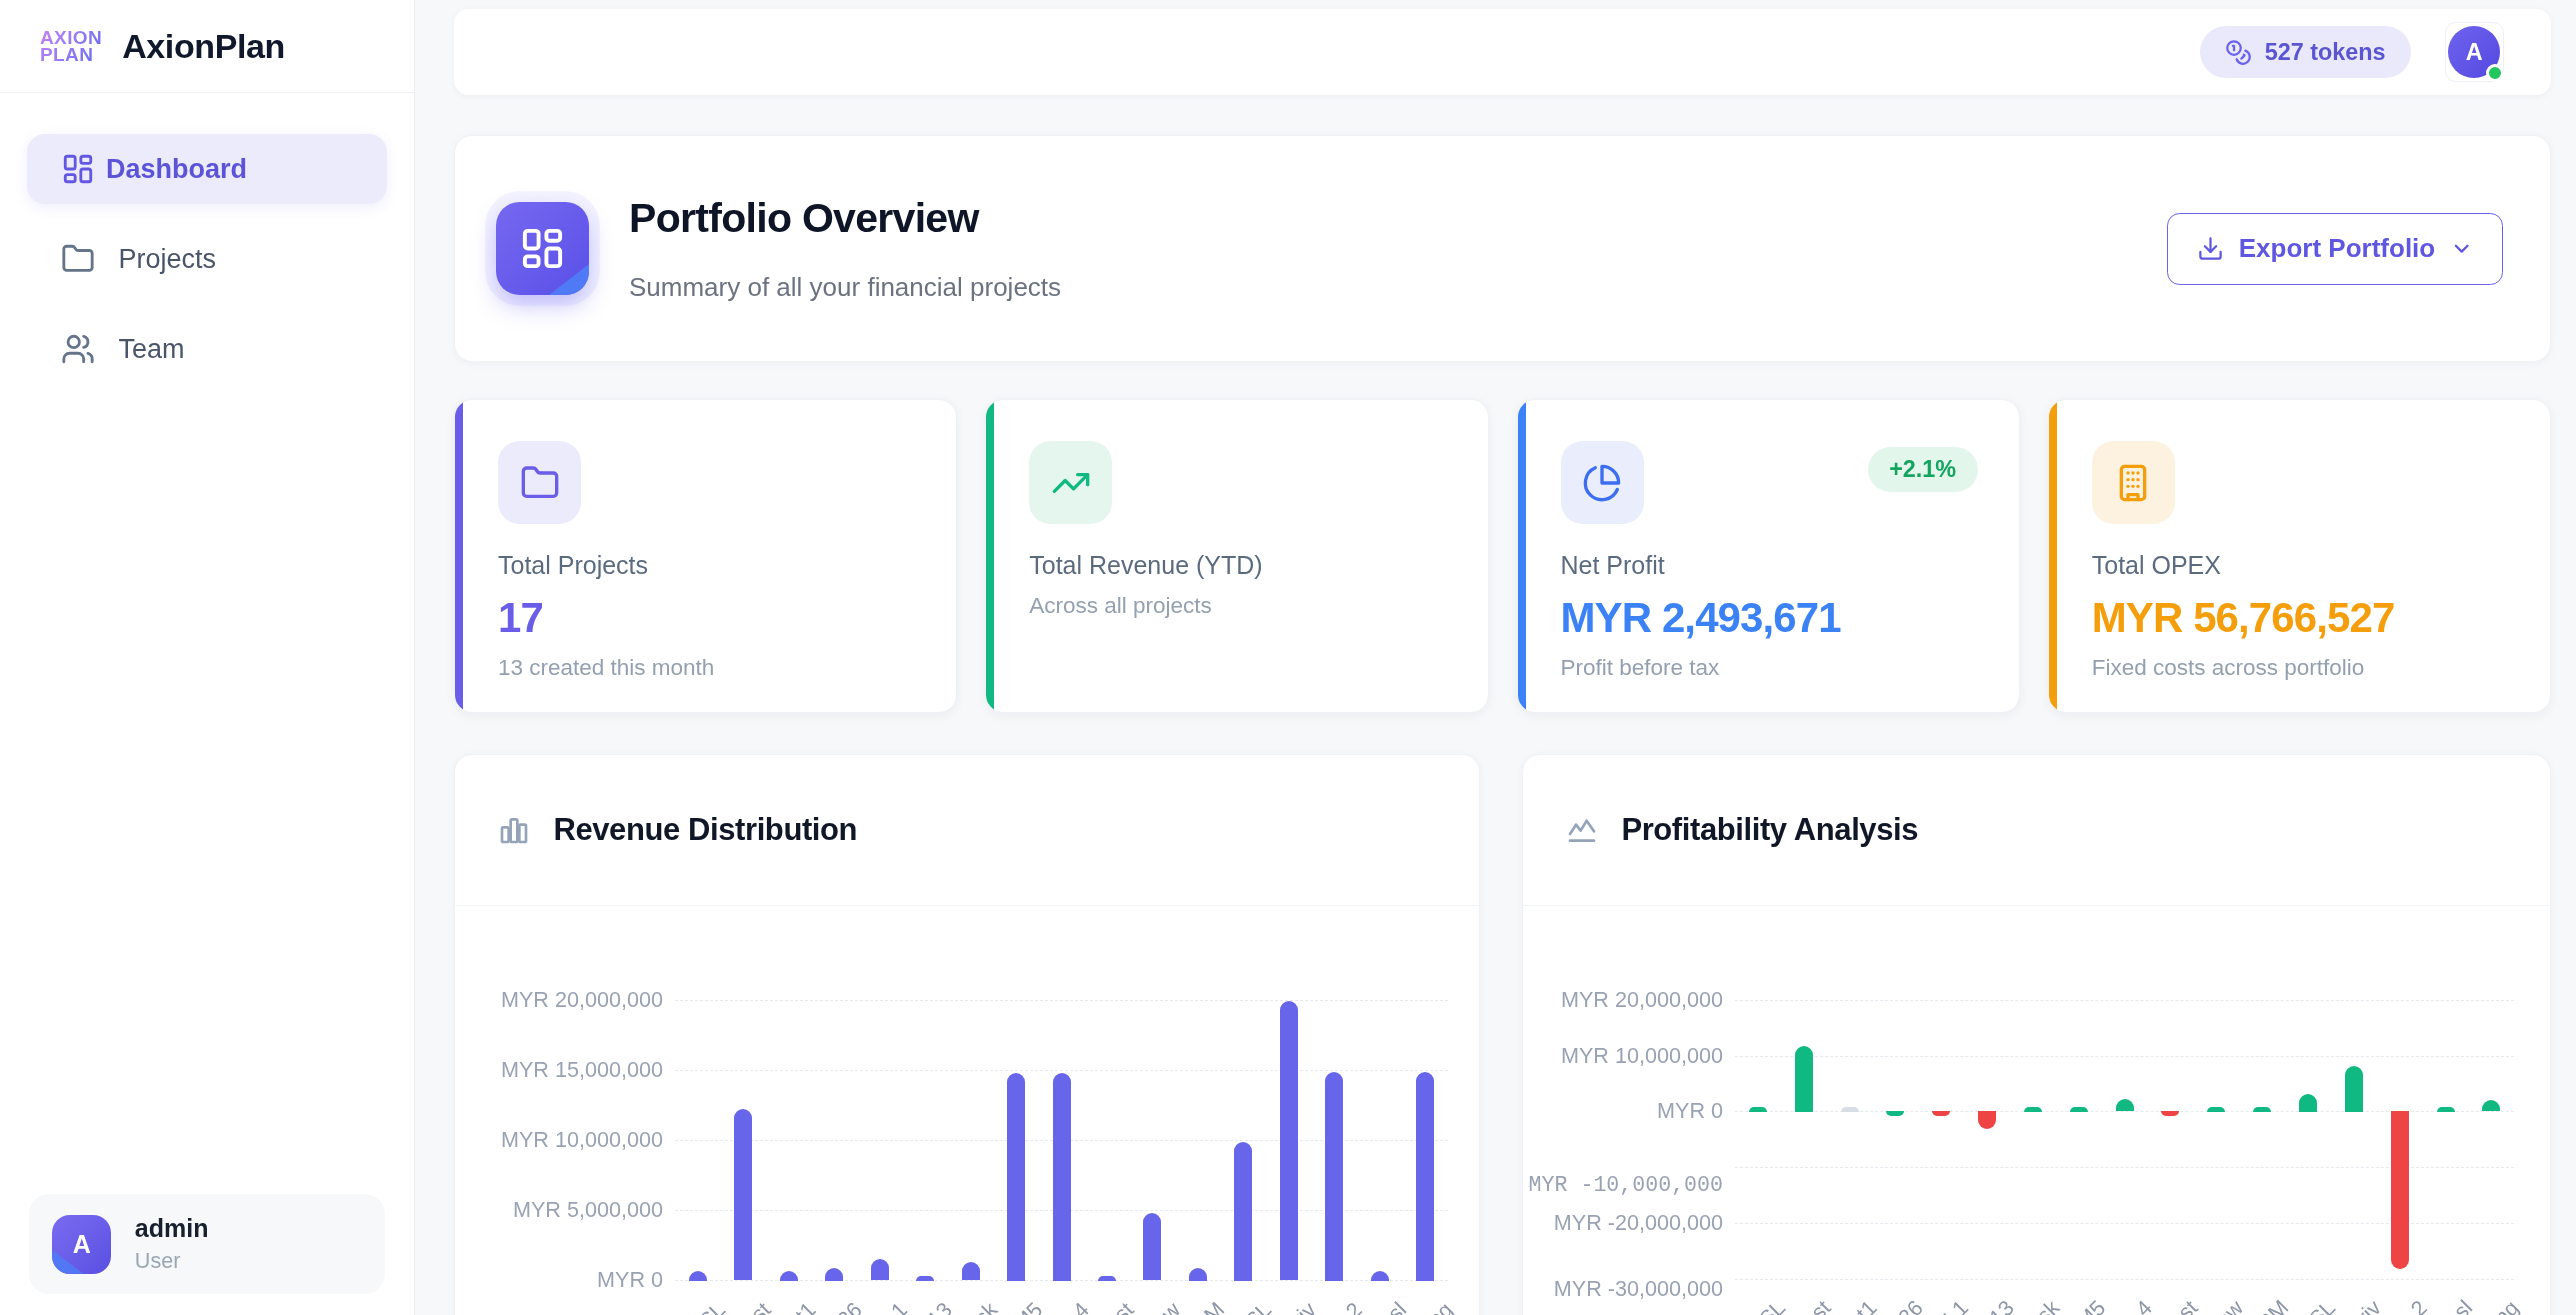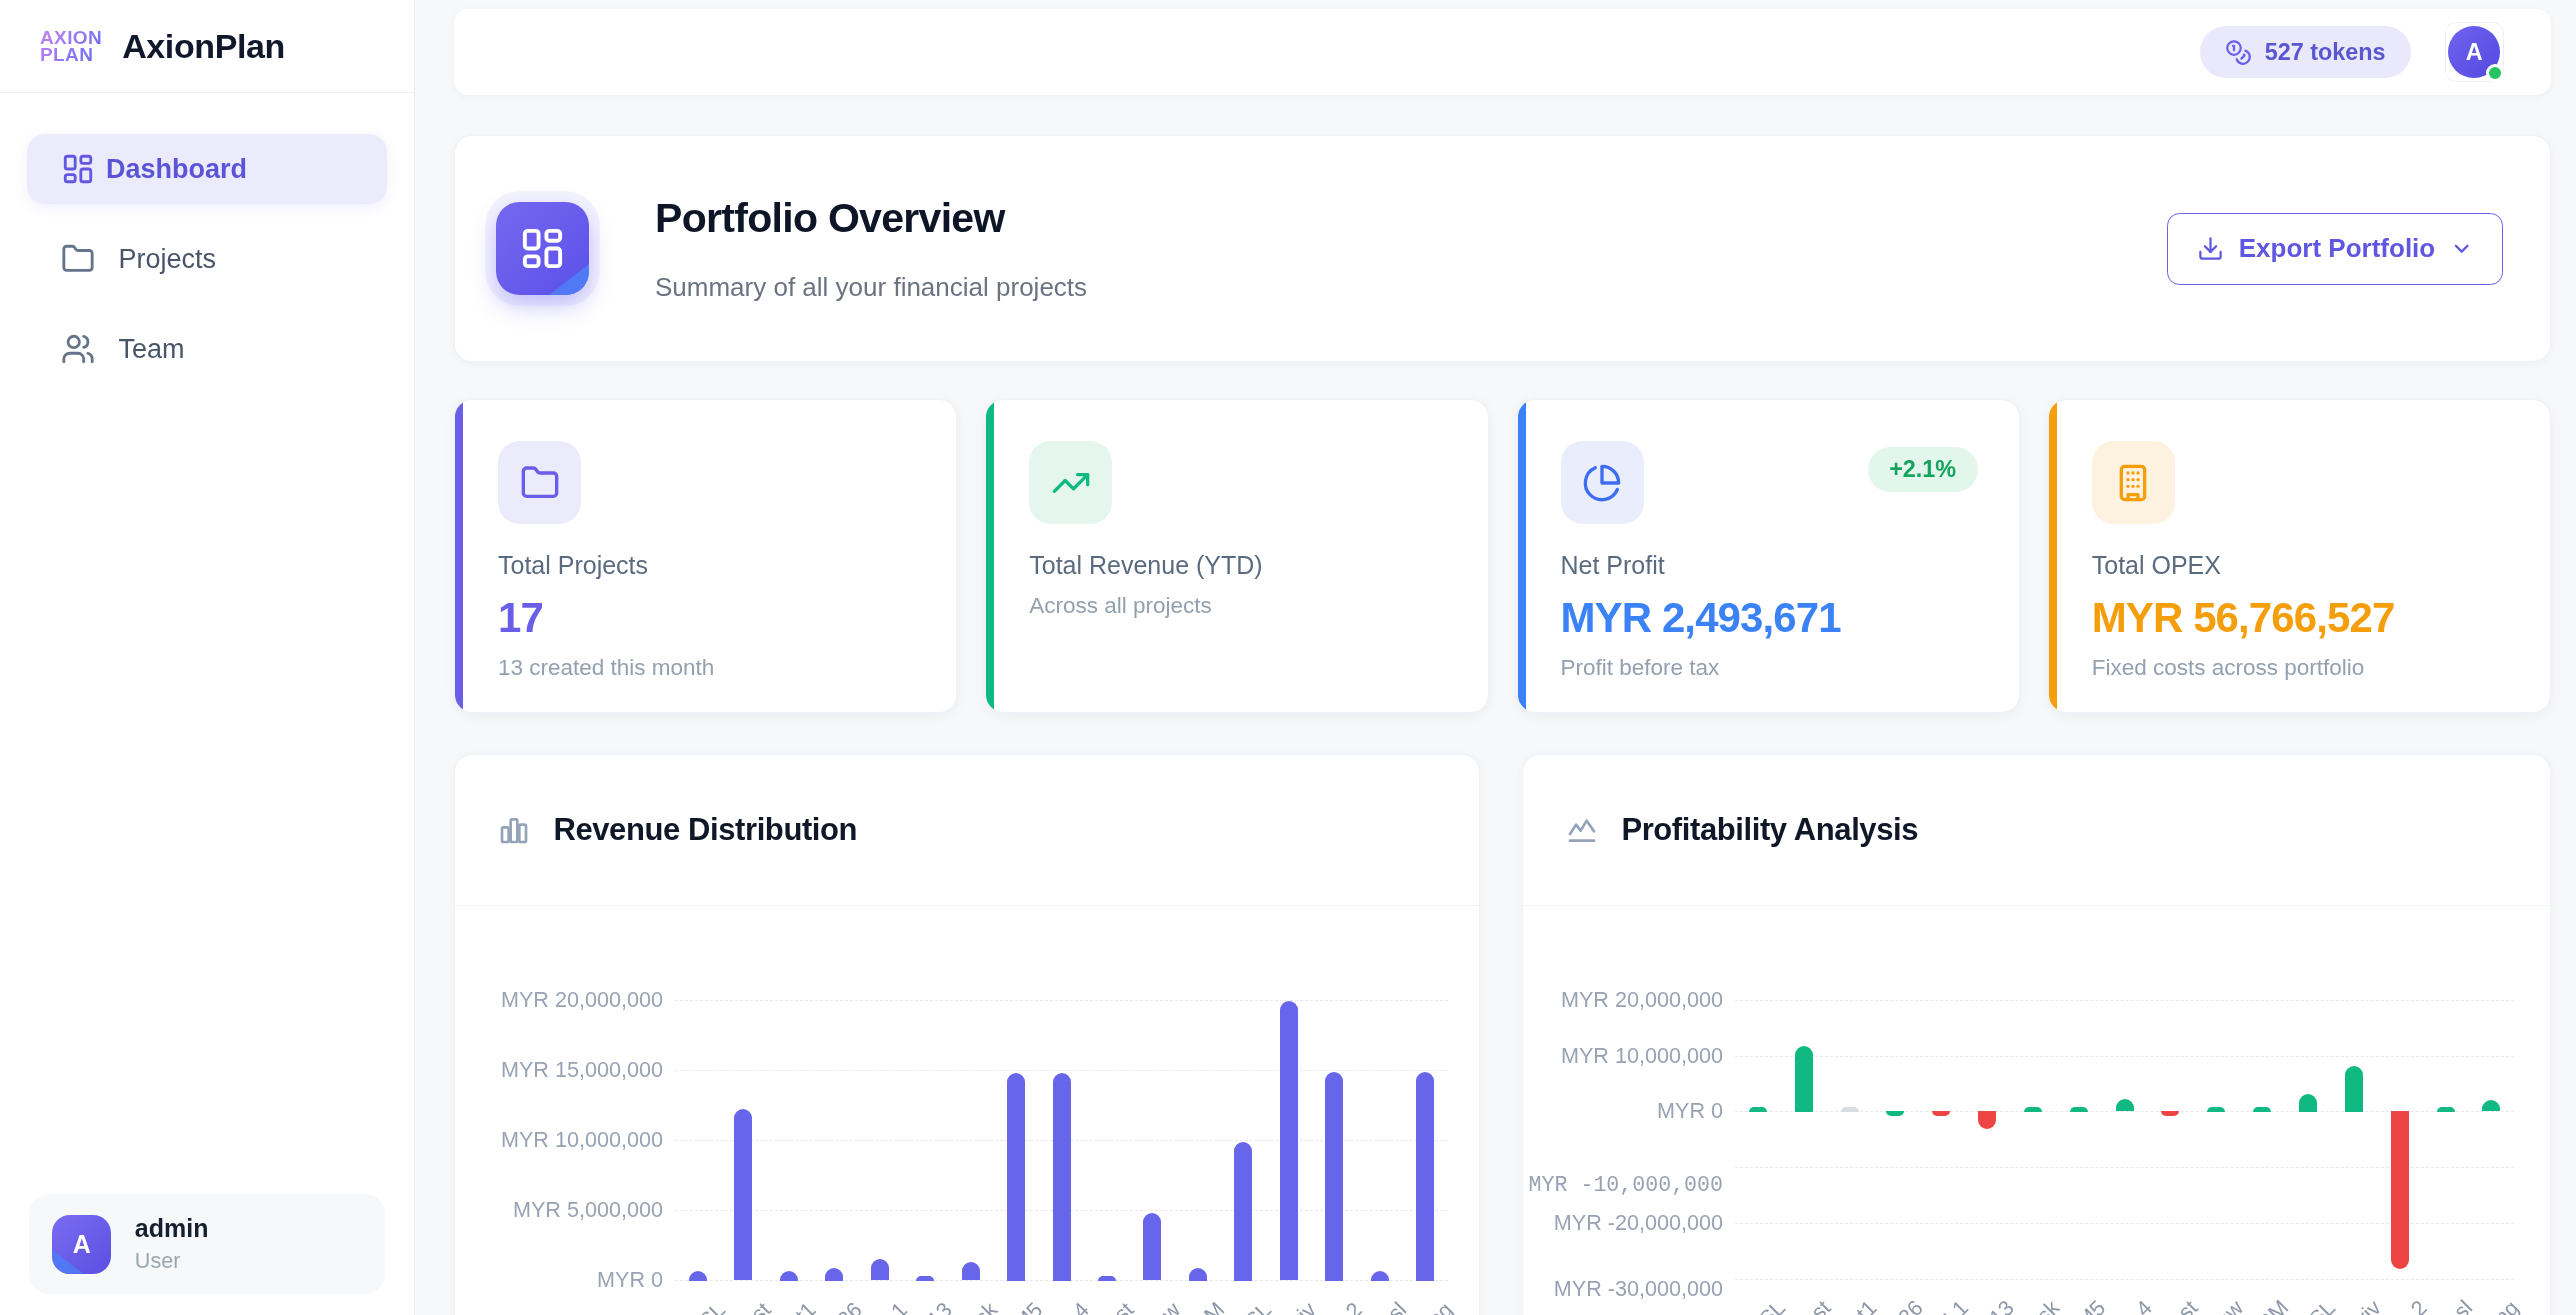--- a/index.html
+++ b/index.html
@@ -84,21 +84,20 @@
   .status-dot {
     position:absolute; right:-3.6px; bottom:-3.6px; width:18px; height:18px;
     background:#22c55e; border:3.6px solid #fff; border-radius:50%;
   }
 
   
   .card {
     position:absolute; background:#fff; border-radius:18px;
     border:0.9px solid #eef1f6;
     box-shadow:0 1.8px 9px rgba(15,23,42,.04);
-    gap:26px;
   }
 
   
   .hero { left:454px; top:135px; width:2097px; height:227px;
     display:flex; align-items:center; padding:0 47px 0 41px; }
   .hero-icon {
     width:93px; height:93px; border-radius:23.4px; position:relative; overflow:hidden;
     background:linear-gradient(135deg,#7668f0,#5a50e8);
     display:flex; align-items:center; justify-content:center;
     box-shadow:0 0 0 10.8px rgba(110,100,240,.08), 0 10.8px 23.4px rgba(99,91,240,.35);

